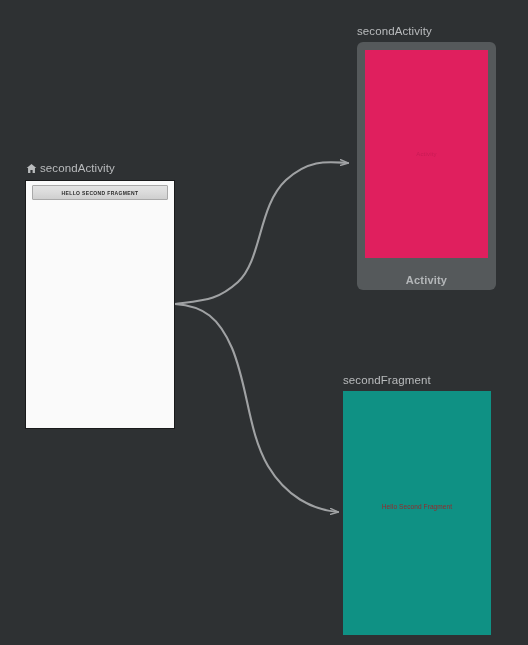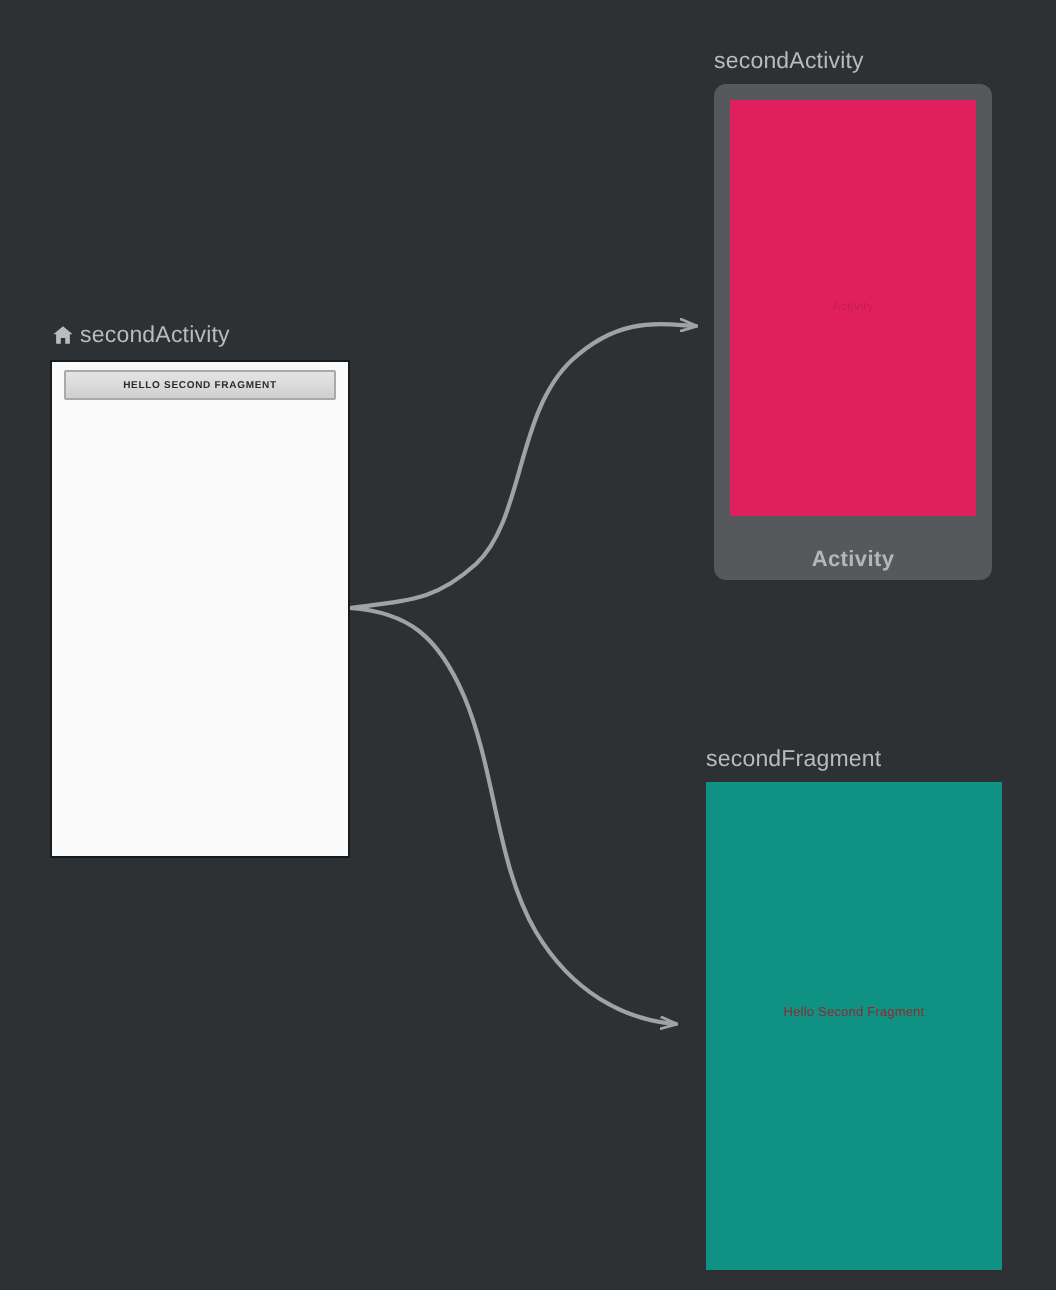--- a/index.html
+++ b/index.html
@@ -123,21 +123,21 @@
     bottom: 4px;
     text-align: center;
     color: #b4b7b9;
     font-size: 11px;
     font-weight: bold;
     letter-spacing: 0.2px;
   }
 
   
   #node-second-fragment {
-    left: 353px;
+    left: 343px;
     top: 391px;
     width: 148px;
     height: 244px;
     background: #0f9184;
   }
   .teal-text {
     position: absolute;
     left: 0;
     right: 0;
     top: 112px;

